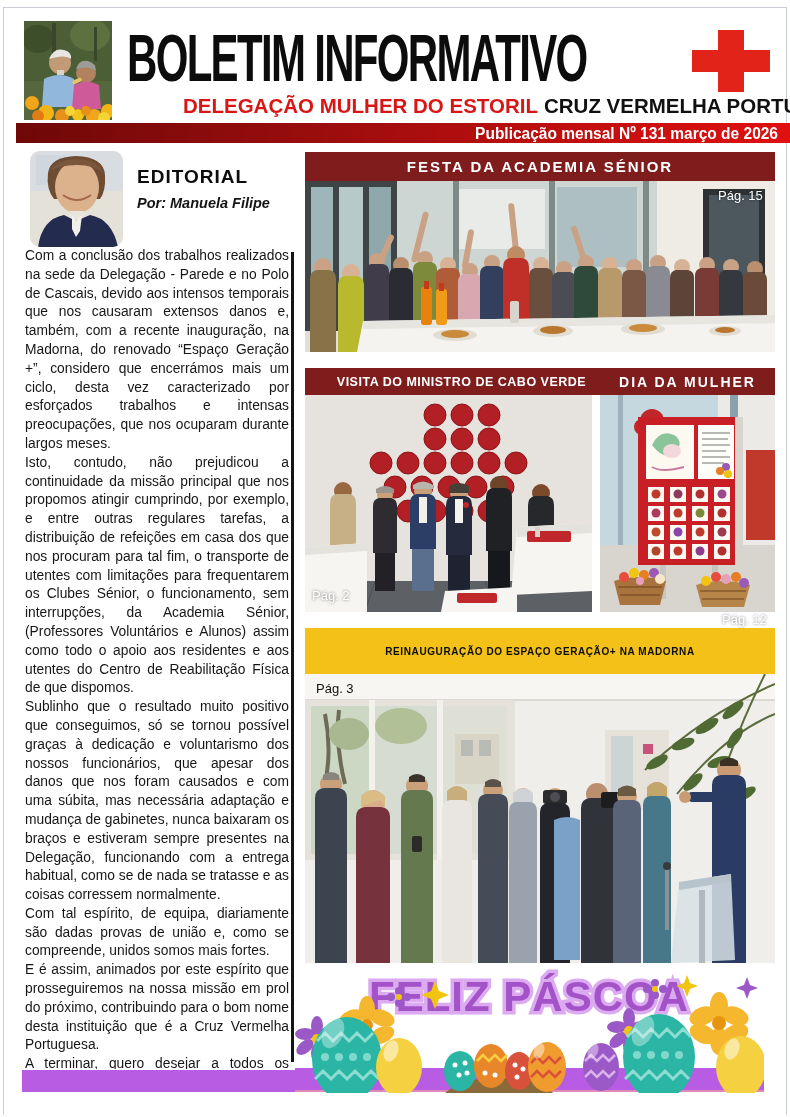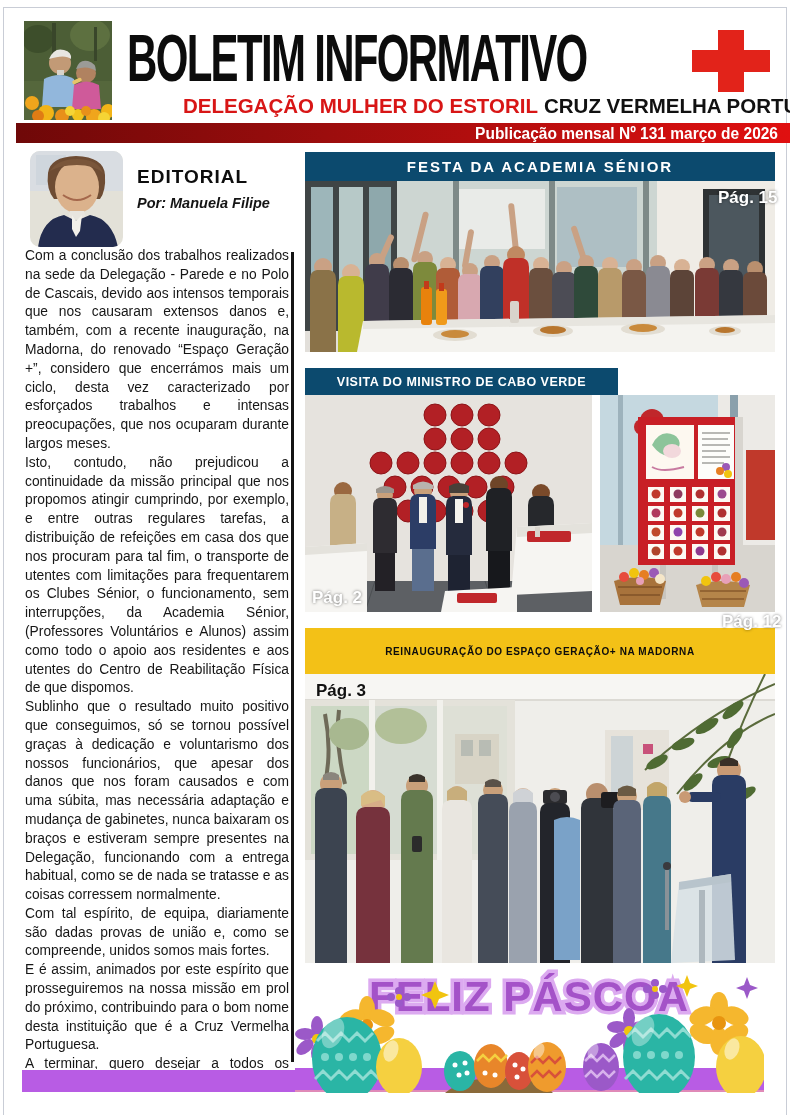--- a/index.html
+++ b/index.html
@@ -27,36 +27,36 @@
   
   .ed-photo{position:absolute;left:30px;top:151px;width:93px;height:96px;border-radius:10px;overflow:hidden;}
   .ed-title{position:absolute;left:137px;top:166px;font-size:19px;font-weight:bold;letter-spacing:1px;color:#0d0d0d;}
   .ed-byline{position:absolute;left:137px;top:195px;font-size:14.5px;font-weight:bold;font-style:italic;color:#141414;}
   .ed-body{position:absolute;left:25px;top:247px;width:264px;height:822px;overflow:hidden;
     font-size:13.8px;line-height:18.8px;color:#161616;text-align:justify;}
   .ed-body p{margin:0;}
   .ed-divider{position:absolute;left:291px;top:252px;width:3px;height:810px;background:#141414;}
 
   
-  .banner{position:absolute;background:#0c4a6e;color:#fff;display:flex;align-items:center;
+  .banner{position:absolute;background:#7f1d1d;color:#fff;display:flex;align-items:center;
     justify-content:center;font-weight:bold;}
   .banner.b-festa{left:305px;top:152px;width:470px;height:29px;font-size:15px;letter-spacing:2px;}
   .banner.b-visita{left:305px;top:368px;width:313px;height:27px;font-size:12.5px;letter-spacing:0.5px;}
   .banner.b-dia{left:600px;top:368px;width:175px;height:27px;font-size:14px;letter-spacing:2px;}
   .banner.b-yellow{left:305px;top:628px;width:470px;height:46px;background:#f3c117;color:#0d0d0d;
     font-size:10px;letter-spacing:0.6px;}
 
   
   .photo{position:absolute;overflow:hidden;background:#ddd;}
   .ph-festa{left:305px;top:181px;width:470px;height:171px;}
   .ph-visita{left:305px;top:395px;width:287px;height:217px;}
   .ph-dia{left:600px;top:395px;width:175px;height:217px;}
   .ph-reinaug{left:305px;top:674px;width:470px;height:289px;}
 
-  .pg{position:absolute;font-weight:bold;font-size:17px;z-index:5;}
+  .pg{position:absolute;font-weight:normal;font-size:13px;z-index:5;}
   .pg.white{color:#fff;text-shadow:0 0 3px rgba(0,0,0,.55);}
   .pg.black{color:#111;}
   .pg-festa{left:718px;top:188px;}
   .pg-visita{left:312px;top:588px;}
   .pg-dia{left:722px;top:612px;}
   .pg-reinaug{left:316px;top:681px;}
 
   
   .purple-stripe-left{position:absolute;left:22px;top:1070px;width:273px;height:22px;background:#b85ce4;}
   .easter-panel{position:absolute;left:295px;top:967px;width:469px;height:126px;background:#fff;overflow:hidden;}
@@ -349,20 +349,23 @@
       <path d="M212,132 L287,128 L287,196 L206,200Z" fill="#f6f5f2"></path>
         <path d="M212,132 L287,128 L287,138 L212,142Z" fill="#e4e2dc"></path>
       <rect x="222" y="136" width="44" height="11" rx="2" fill="#c0272b"></rect>
       <rect x="230" y="132" width="5" height="10" fill="#d8d4cc"></rect>
       <path d="M140,196 L212,192 L212,217 L136,217Z" fill="#f6f5f2"></path>
       <rect x="152" y="198" width="40" height="10" rx="2" fill="#c0272b"></rect>
     </svg>
   </div>
   <div class="pg white pg-visita">Pág. 2</div>
 
+  <div class="banner b-dia">
+    <span>DIA DA MULHER</span>
+  </div>
   <div class="photo ph-dia">
     <svg width="175" height="217" viewBox="0 0 175 217">
       <rect width="175" height="217" fill="#c5d8e0"></rect>
       <rect x="118" y="0" width="57" height="217" fill="#eceae6"></rect>
       <rect x="146" y="55" width="29" height="90" fill="#c0392b"></rect>
       <rect x="130" y="0" width="8" height="217" fill="#8aa0ac"></rect>
       <rect x="18" y="0" width="5" height="217" fill="#9db2bc"></rect>
       <rect x="0" y="150" width="175" height="67" fill="#d8d5cf"></rect>
 
       <g fill="#c0272b">

